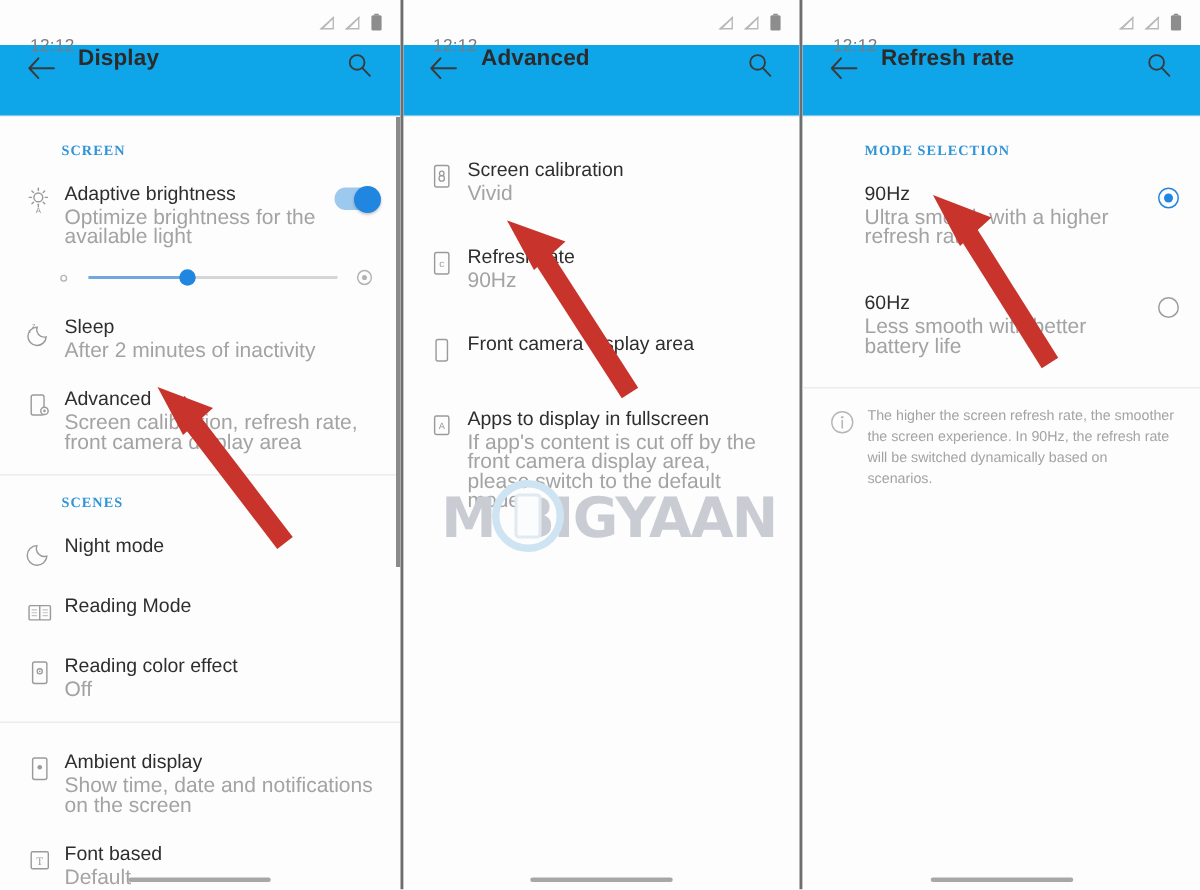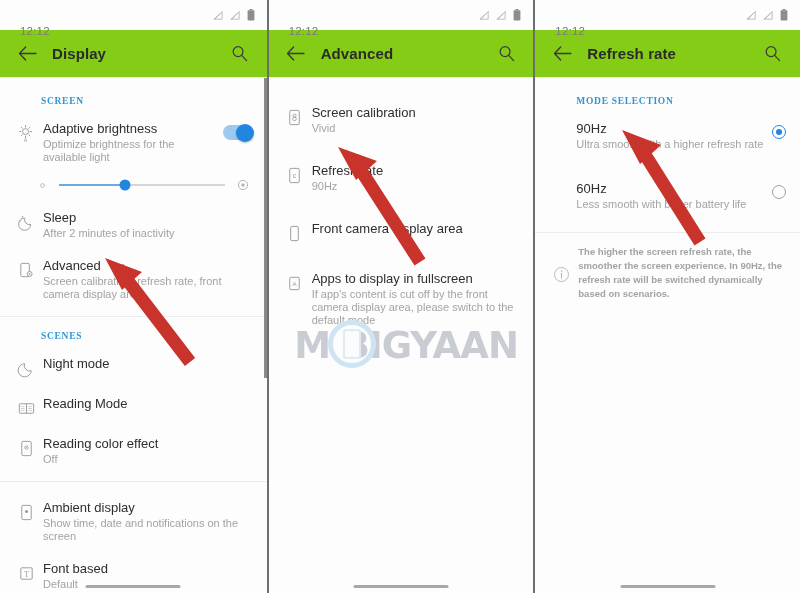--- a/index.html
+++ b/index.html
@@ -39,23 +39,23 @@
     letter-spacing: .2px;
     margin-top: 32px;
   }
   .status-icons { display: flex; align-items: center; gap: 6px; }
   .status-icons svg { display: block; }
 
   
   .appbar {
     height: 48px;
     display: flex;
-    align-items: center;
+    align-items: flex-start;
     padding: 0 14px 0 12px;
-    background: #84cc16;
+    background: #0ea5e9;
     border-bottom: 1px solid #ededed;
   }
   .appbar .back { width: 30px; height: 30px; display:flex; align-items:center; justify-content:center; cursor:pointer; }
   .appbar .title {
     flex: 1;
     font-size: 15px;
     font-weight: bold;
     color: #2b2b2b;
     margin-left: 10px;
     letter-spacing: .1px;
@@ -85,21 +85,21 @@
     padding-top: 3px;
     color: #9a9a9a;
   }
   .row .txt { flex: 1; padding-left: 3px; padding-right: 4px; }
   .row .t1 {
     font-size: 13px;
     color: #2e2e2e;
     line-height: 16px;
   }
   .row .t2 {
-    font-size: 11px;
+    font-size: 14px;
     color: #a3a3a3;
     line-height: 13px;
     margin-top: 1px;
   }
   .row .trail { display: flex; align-items: center; padding-top: 4px; }
 
   .divider { height: 1px; background: #ececec; margin: 6px 0 0 0; }
   .gap { height: 9px; }
 
   
@@ -139,23 +139,22 @@
     cursor: pointer;
   }
   .radio.on { border-color: #2186e0; }
   .radio.on::after {
     content:""; width: 6px; height: 6px; border-radius: 50%;
     background: #2186e0;
   }
 
   
   .note {
-    display: flex; align-items: center;
+    display: flex; align-items: flex-start;
     padding: 12px 16px 10px 12px;
-    font-weight: bold;
   }
   .note .ico { width: 28px; min-width:28px; display:flex; justify-content:center; padding-top:2px; color:#b0b0b0;}
   .note .ntxt {
     font-size: 9.5px; color: #a3a3a3; line-height: 14px; padding-left: 3px;
   }
 
   
   .scrollbar {
     position: absolute; right: 0; top: 0;
     width: 2.5px; background: #8a8a8a;

